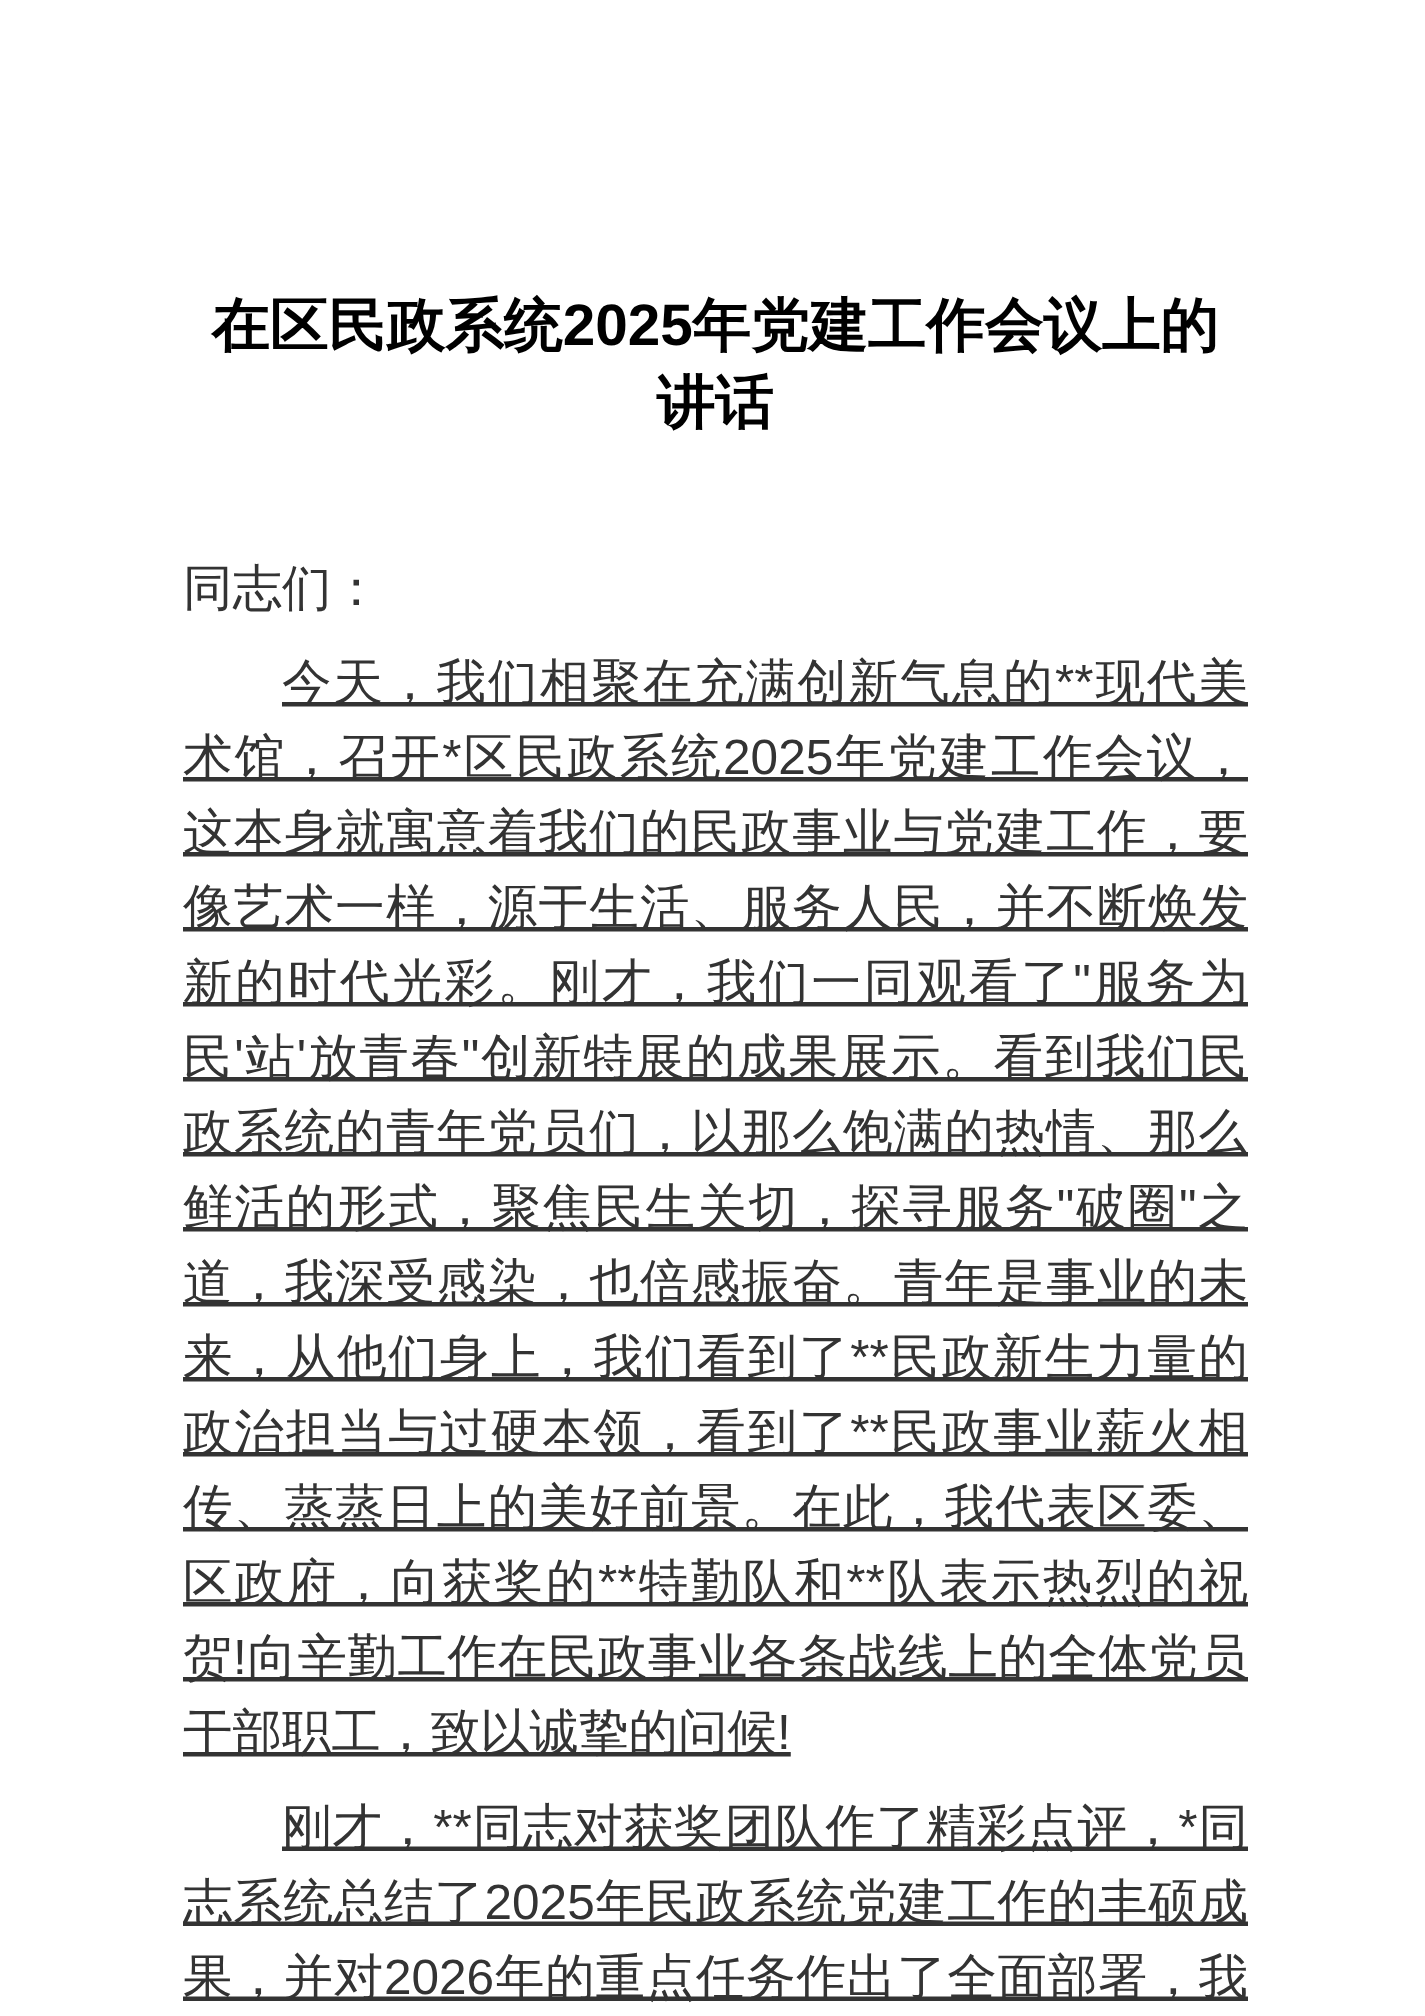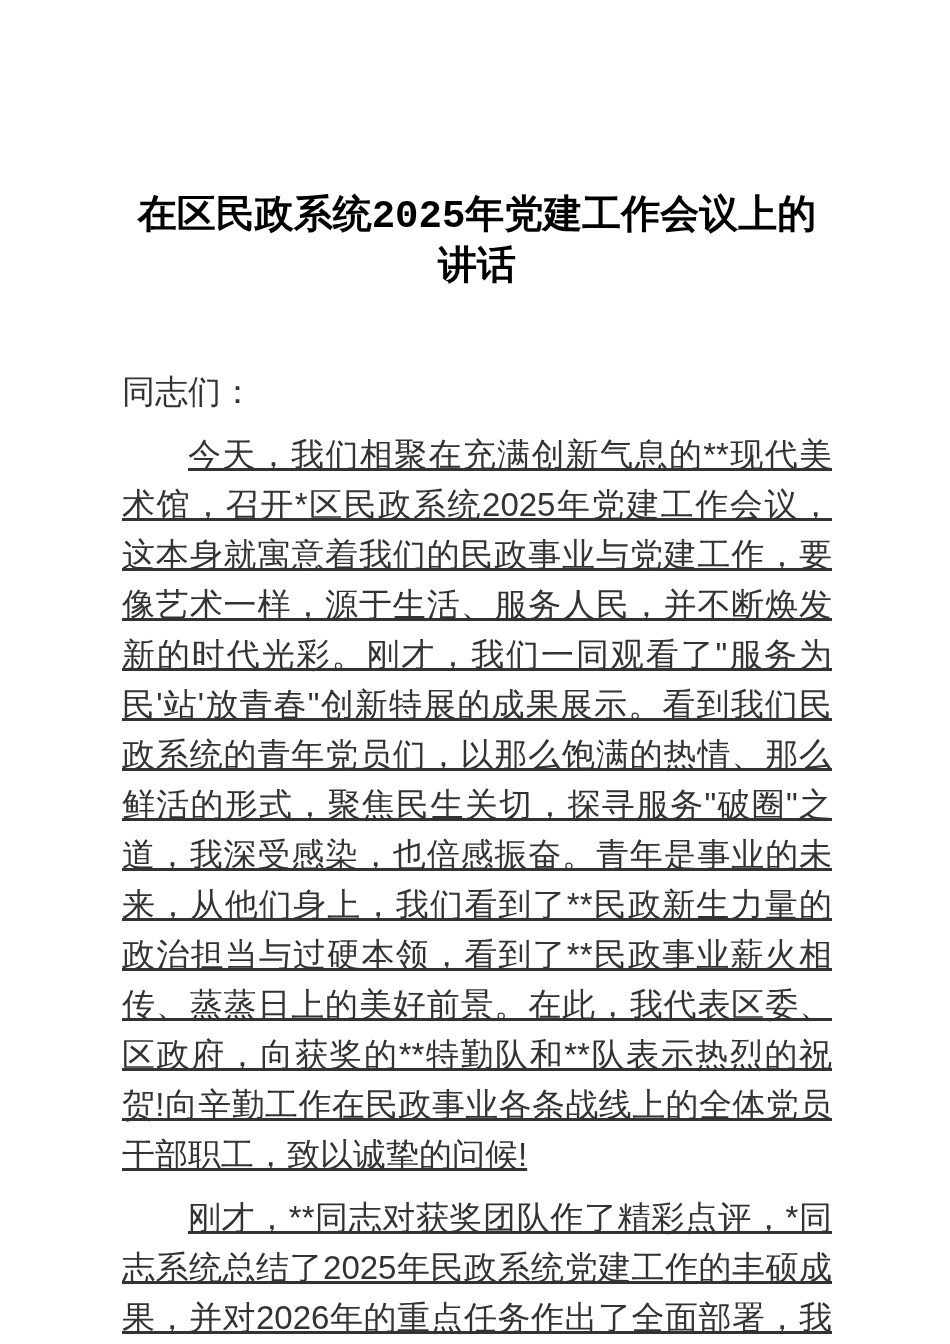--- a/index.html
+++ b/index.html
@@ -13,21 +13,21 @@
     height: 1344px;
     overflow: hidden;
   }
   .page {
     width: 950px;
     height: 1344px;
     background: #ffffff;
     padding: 192px 118px 0 122px;
   }
   .doc-title {
-    font-family: Liberation Mono, monospace;
+    font-family: Liberation Sans, sans-serif;
     font-weight: bold;
     font-size: 39px;
     line-height: 1.32;
     color: #000000;
     text-align: center;
     margin: 0 0 72px 0;
   }
   .doc-body {
     font-family: "Liberation Sans", "DejaVu Sans", sans-serif;
     font-size: 33px;

